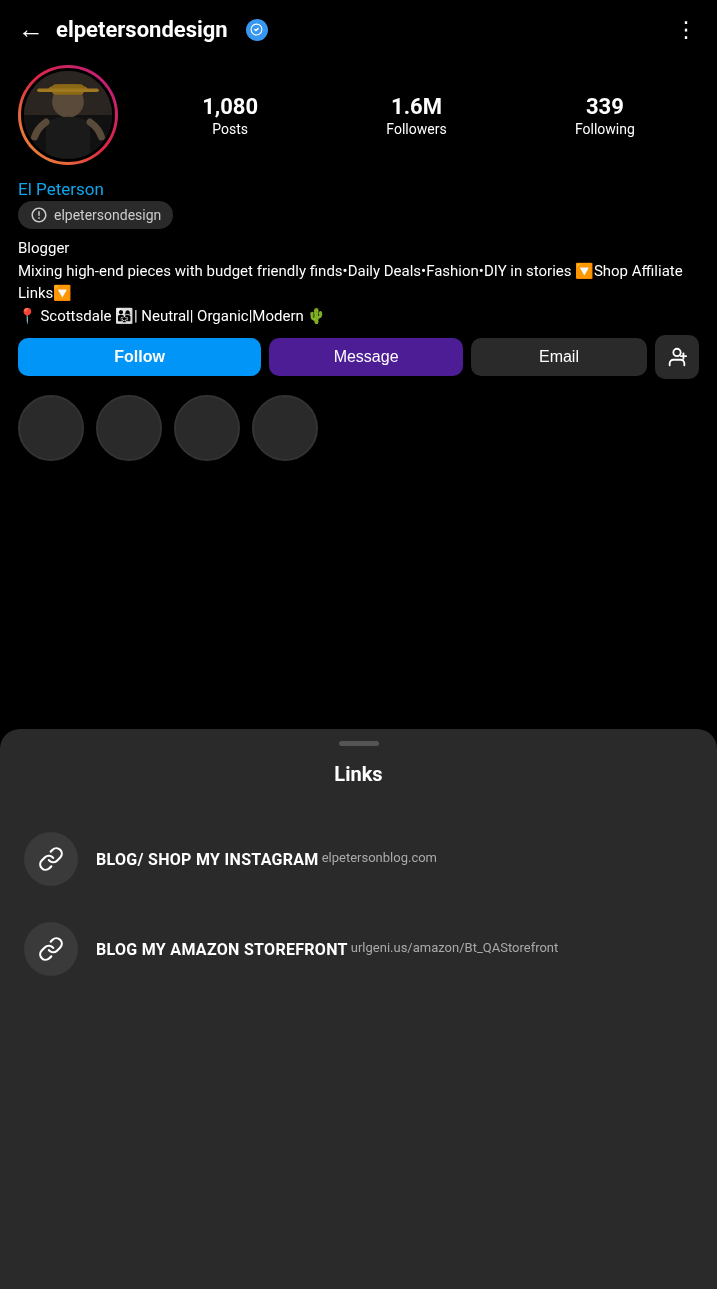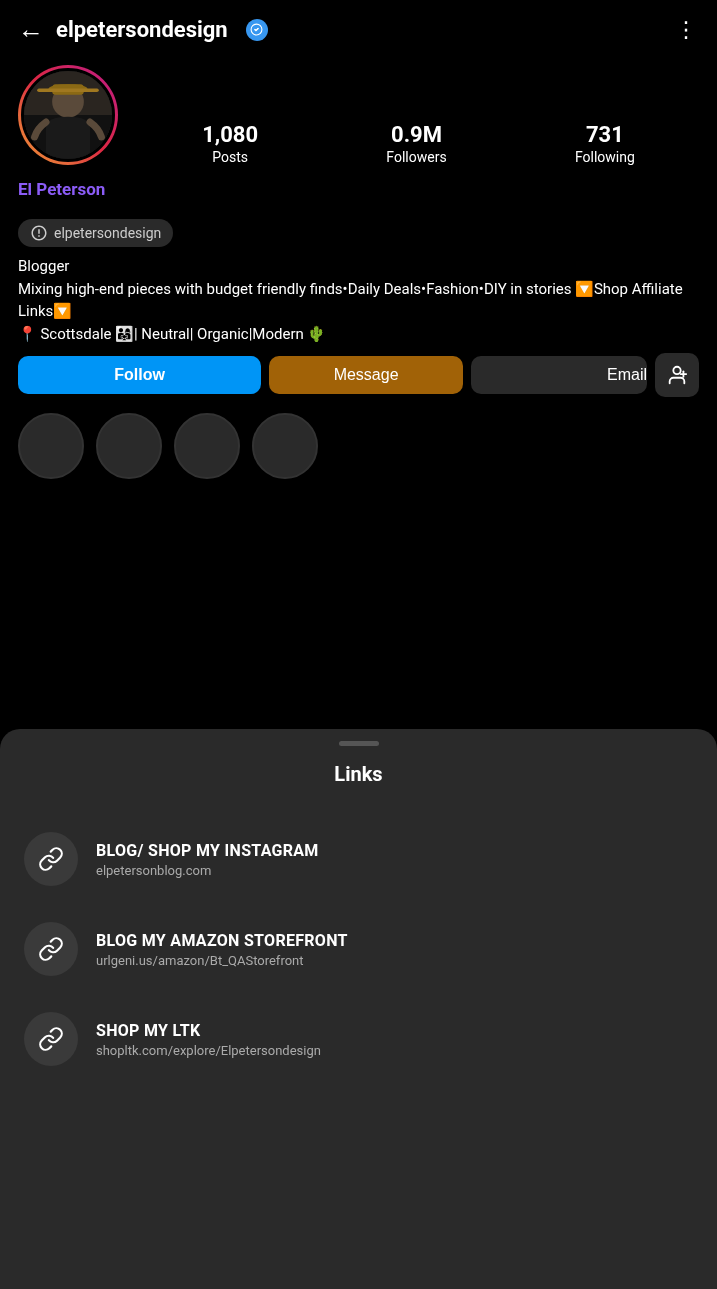--- a/index.html
+++ b/index.html
@@ -66,21 +66,21 @@
     }
 
     
     .profile-section {
       padding: 10px 18px 0 18px;
       background: #000;
     }
 
     .profile-top {
       display: flex;
-      align-items: flex-end;
+      align-items: center;
       gap: 20px;
       margin-bottom: 14px;
     }
 
     .avatar-wrapper {
       width: 100px;
       height: 100px;
       border-radius: 50%;
       padding: 3px;
       background: linear-gradient(45deg, #f09433, #e6683c, #dc2743, #cc2366, #bc1888);
@@ -124,23 +124,23 @@
     }
 
     .stat-label {
       font-size: 14px;
       color: #fff;
       font-weight: 400;
     }
 
     .profile-name {
       font-size: 17px;
-      font-weight: 700;
-      color: #8b5cf6;
-      margin-bottom: 20px;
+      font-weight: 400;
+      color: #0ea5e9;
+      margin-bottom: 2px;
     }
 
     .threads-badge {
       display: inline-flex;
       align-items: center;
       gap: 6px;
       background: #2a2a2a;
       border-radius: 20px;
       padding: 5px 12px;
       margin-bottom: 8px;
@@ -191,42 +191,41 @@
       border: none;
       border-radius: 10px;
       padding: 10px 16px;
       font-size: 16px;
       font-weight: 600;
       cursor: pointer;
     }
 
     .btn-message {
       flex: 1.1;
-      background: #a16207;
+      background: #4c1d95;
       color: #fff;
       border: none;
       border-radius: 10px;
       padding: 10px 0;
       font-size: 16px;
       font-weight: 500;
       cursor: pointer;
       text-align: center;
     }
 
     .btn-email {
       flex: 1;
       background: #2a2a2a;
       color: #fff;
       border: none;
       border-radius: 10px;
       padding: 10px 0;
       font-size: 16px;
       font-weight: 500;
       cursor: pointer;
-      text-align: right;
     }
 
     .btn-add-friend {
       width: 44px;
       height: 44px;
       background: #2a2a2a;
       color: #fff;
       border: none;
       border-radius: 10px;
       font-size: 20px;
@@ -289,21 +288,21 @@
       flex-shrink: 0;
     }
 
     .link-icon-circle svg {
       width: 26px;
       height: 26px;
     }
 
     .link-text-wrapper {
       display: flex;
-      flex-direction: column;
+      flex-direction: row;
       gap: 3px;
     }
 
     .link-title {
       font-size: 16px;
       font-weight: 700;
       color: #fff;
       letter-spacing: 0.3px;
     }
 
@@ -370,25 +369,25 @@
         </svg>
       </div>
     </div>
 
     <div class="stats-row">
       <div class="stat-item">
         <span class="stat-number">1,080</span>
         <span class="stat-label">Posts</span>
       </div>
       <div class="stat-item">
-        <span class="stat-number">0.9M</span>
+        <span class="stat-number">1.6M</span>
         <span class="stat-label">Followers</span>
       </div>
       <div class="stat-item">
-        <span class="stat-number">731</span>
+        <span class="stat-number">339</span>
         <span class="stat-label">Following</span>
       </div>
     </div>
   </div>
 
   
   <div class="profile-name">El Peterson</div>
 
   
   <div class="threads-badge">
@@ -458,25 +457,13 @@
         <path d="M10 13a5 5 0 0 0 7.54.54l3-3a5 5 0 0 0-7.07-7.07l-1.72 1.71"></path>
         <path d="M14 11a5 5 0 0 0-7.54-.54l-3 3a5 5 0 0 0 7.07 7.07l1.71-1.71"></path>
       </svg>
     </div>
     <div class="link-text-wrapper">
       <span class="link-title">BLOG MY AMAZON STOREFRONT</span>
       <span class="link-url">urlgeni.us/amazon/Bt_QAStorefront</span>
     </div>
   </div>
 
-  <div class="link-item">
-    <div class="link-icon-circle">
-      <svg viewBox="0 0 24 24" fill="none" stroke="#fff" stroke-width="2" stroke-linecap="round" stroke-linejoin="round">
-        <path d="M10 13a5 5 0 0 0 7.54.54l3-3a5 5 0 0 0-7.07-7.07l-1.72 1.71"></path>
-        <path d="M14 11a5 5 0 0 0-7.54-.54l-3 3a5 5 0 0 0 7.07 7.07l1.71-1.71"></path>
-      </svg>
-    </div>
-    <div class="link-text-wrapper">
-      <span class="link-title">SHOP MY LTK</span>
-      <span class="link-url">shopltk.com/explore/Elpetersondesign</span>
-    </div>
-  </div>
 </div>
 
 </body></html>

